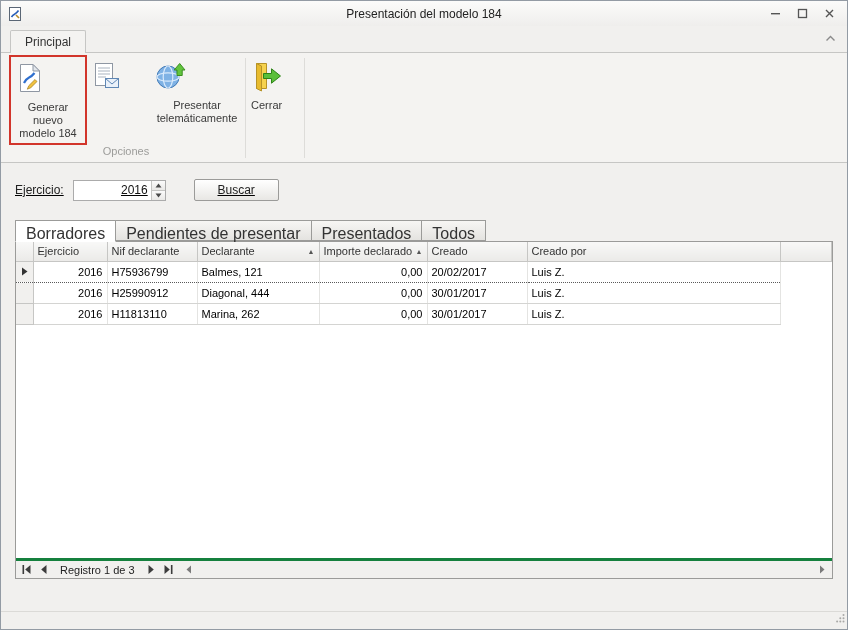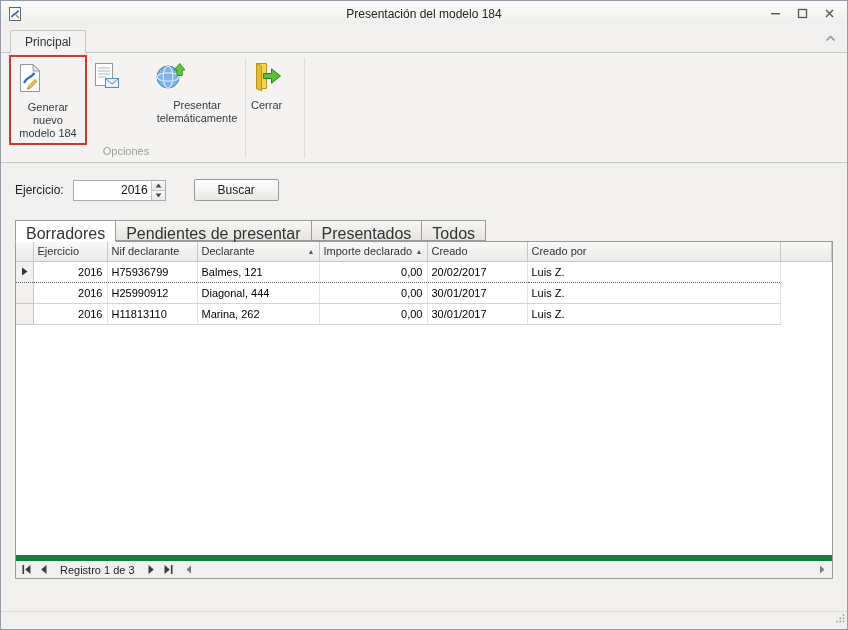--- a/index.html
+++ b/index.html
@@ -24,21 +24,21 @@
   .rgroup{display:flex;flex-direction:column;}
   .rbtns{display:flex;align-items:stretch;flex:1;padding-top:1px;}
   .rbtn{display:flex;flex-direction:column;align-items:flex-start;justify-content:flex-start;border:1px solid transparent;background:transparent;font-family:inherit;font-size:11px;color:#3a3a3a;padding:4px 2px 2px;line-height:13px;text-align:center;cursor:default;}
   .rbtn svg{margin-bottom:4px;flex:0 0 auto;}
   .w1{width:74px;} .w2{width:64px;} .w3{width:92px;} .w4{width:54px;}
   .glabel{height:17px;text-align:center;font-size:11px;color:#9c9c9a;padding-bottom:3px;}
   .gsep{width:1px;background:#dddcd9;margin:4px 2px;}
   .red-box{border:2px solid #d2352b;display:flex;align-self:flex-start;}
 
   
-  .filter-row{flex:0 0 38px;display:flex;align-items:center;padding-left:14px;margin-top:8px;}
+  .filter-row{flex:0 0 38px;display:flex;align-items:center;padding-left:14px;margin-top:8px;text-decoration:underline;}
   .filter-label{font-size:12px;color:#222;margin-right:9px;}
   .spinbox{display:flex;width:93px;height:21px;border:1px solid #ababab;background:#fff;}
   .spinbox input{flex:1;min-width:0;border:0;outline:0;text-align:right;font-family:"Liberation Sans",sans-serif;font-size:12px;padding:0 3px;color:#111;}
   .spin-btns{width:14px;display:flex;flex-direction:column;}
   .spin-btn{flex:1;display:flex;align-items:center;justify-content:center;background:linear-gradient(#fbfbfb,#e9e8e6);border:0;border-left:1px solid #c4c4c2;padding:0;}
   .spin-btn.down{border-top:1px solid #c4c4c2;}
   .search-btn{margin-left:28px;width:85px;height:22px;border:1px solid #9b9b99;border-radius:2px;background:linear-gradient(#ffffff,#e8e7e4);font-family:"Liberation Sans",sans-serif;font-size:12px;color:#222;}
 
   
   .view-tabs{flex:0 0 22px;display:flex;align-items:flex-end;margin:10px 14px 0;position:relative;z-index:3;}
@@ -54,21 +54,21 @@
   th .hlabel{overflow:hidden;white-space:nowrap;}
   th .sortglyph{margin-left:auto;font-size:7px;color:#555;padding-left:4px;}
   td{height:21px;border-right:1px solid #e4e4e2;border-bottom:1px solid #d4d4d2;padding:0 4px;color:#000;white-space:nowrap;overflow:hidden;}
   td.ind{background:#f1f0ee;border-right:1px solid #c6c6c4;border-bottom:1px solid #c6c6c4;text-align:center;padding:0;}
   th.ind{border-right:1px solid #c6c6c4;}
   .num{text-align:right;}
   tr.selected td{border-bottom:1px dotted #5a5a5a;border-top:1px dotted #5a5a5a;}
   .filler{flex:1;background:#fff;}
 
   
-  .navigator{flex:0 0 20px;border-top:6px solid #15803d;background:#f1f0ee;display:flex;align-items:center;padding:0 2px;}
+  .navigator{flex:0 0 20px;border-top:3px solid #15803d;background:#f1f0ee;display:flex;align-items:center;padding:0 2px;}
   .nav-btn{width:17px;height:17px;border:0;background:transparent;display:flex;align-items:center;justify-content:center;padding:0;}
   .nav-label{font-size:11px;color:#222;padding:0 8px;white-space:nowrap;}
   .hscroll{flex:1;height:16px;display:flex;align-items:center;margin-left:4px;}
   .hs-btn{width:16px;height:16px;border:0;background:transparent;display:flex;align-items:center;justify-content:center;padding:0;}
   .hs-track{flex:1;height:16px;background:#f1f0ee;}
 
   
   .bottom-spacer{flex:0 0 32px;}
   .statusbar{flex:0 0 18px;border-top:1px solid #dbdad7;background:#f1f0ee;position:relative;}
   .grip{position:absolute;right:2px;bottom:2px;}

